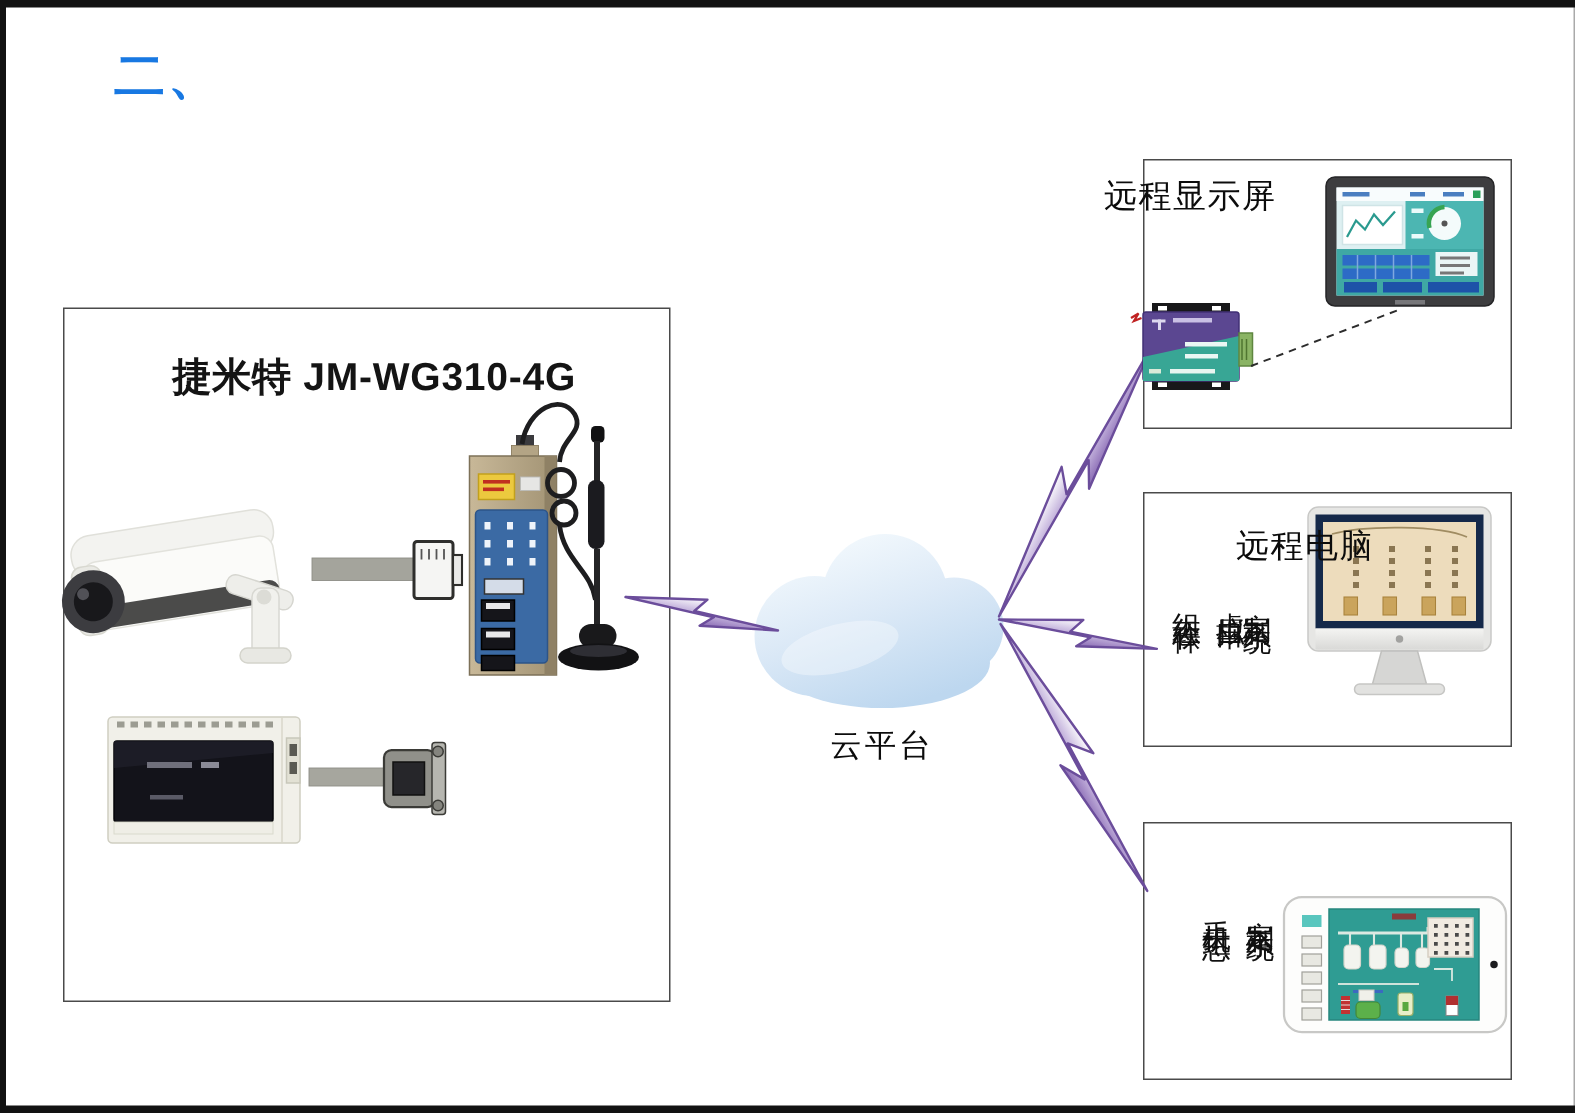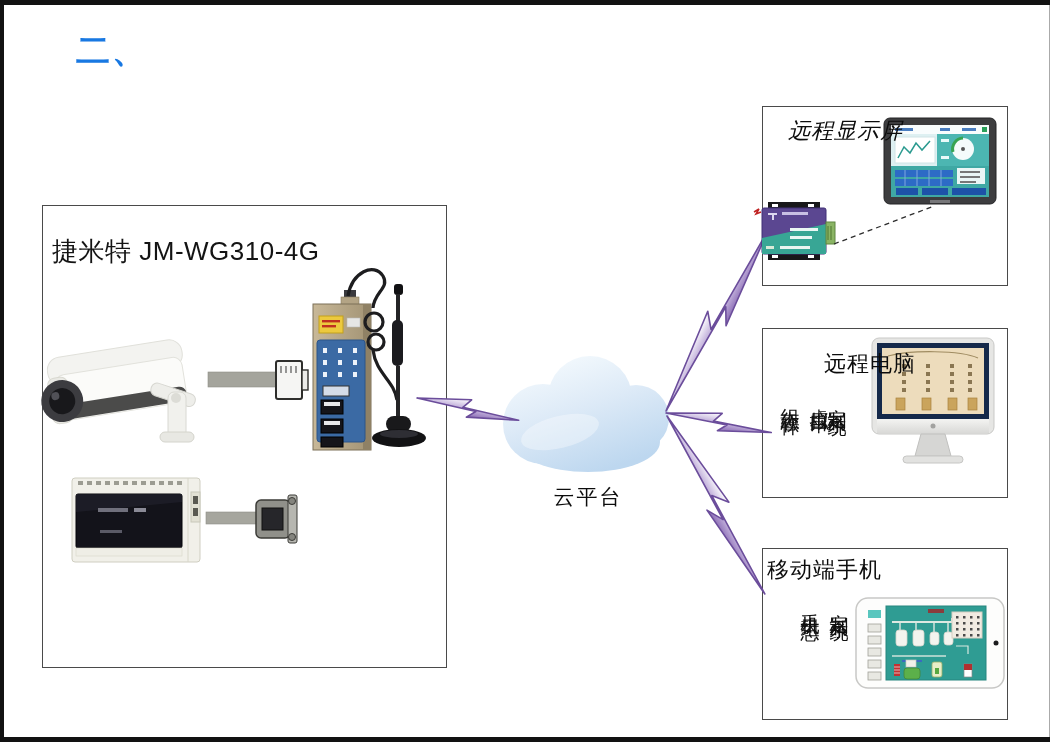--- a/index.html
+++ b/index.html
@@ -11,25 +11,25 @@
   .main-title{
     position:absolute; left:76px; top:28px; display:flex; gap:13px;
     font-size:34px; font-weight:700; color:#1878E2; letter-spacing:2px;
   }
   .frame-box{ position:absolute; background:#ffffff; border:1.6px solid #4a4a4a; z-index:1; }
   .gateway-box{ left:42px; top:205px; width:405px; height:463px; }
   .rbox1{ left:762px; top:106px; width:246px; height:180px; }
   .rbox2{ left:762px; top:328px; width:246px; height:170px; }
   .rbox3{ left:762px; top:548px; width:246px; height:172px; }
   .gateway-title{
-    position:absolute; left:52px; top:234px; width:395px; 
-    font-size:26px; font-weight:400; color:#141414; z-index:10; letter-spacing:0.5px;
+    position:absolute; left:52px; top:234px; width:395px; text-align:center;
+    font-size:26px; font-weight:700; color:#141414; z-index:10; letter-spacing:0.5px;
   }
   .box-label{ position:absolute; font-size:22px; color:#0c0c0c; z-index:10; letter-spacing:1px; }
-  .lbl1{ left:788px; top:116px;font-style:italic; }
+  .lbl1{ left:736px; top:116px; }
   .lbl2{ left:776px; top:349px;margin-left:48px; }
   .lbl3{ left:767px; top:555px; }
   .cloud-label{
     position:absolute; left:588px; top:483px; transform:translateX(-50%);
     font-size:21px; font-weight:500; color:#0c0c0c; z-index:10; letter-spacing:2px;
   }
   .vtext{
     position:absolute; writing-mode:vertical-lr; text-orientation:upright;
     font-size:19px; color:#101010; letter-spacing:3px; line-height:1; z-index:10;
   }
@@ -45,21 +45,20 @@
   </div>
 
   <div class="frame-box gateway-box"></div>
   <div class="frame-box rbox1"></div>
   <div class="frame-box rbox2"></div>
   <div class="frame-box rbox3"></div>
 
   <div class="gateway-title">捷米特 JM-WG310-4G</div>
   <div class="box-label lbl1">远程显示屏</div>
   <div class="box-label lbl2">远程电脑</div>
-  <div class="box-label lbl3">移动端手机</div>
   <div class="cloud-label">云平台</div>
 
   <div class="vtext" style="left:781px; top:393px;">组态软件</div>
   <div class="vtext" style="left:810px; top:393px;">虚拟串口</div>
   <div class="vtext" style="left:828px; top:393px;">定制系统</div>
   <div class="vtext" style="left:801px; top:598px;">手机组态</div>
   <div class="vtext" style="left:830px; top:598px;">定制系统</div>
 
   <svg class="art" width="1050" height="742" viewBox="0 0 1050 742">
     <defs>

